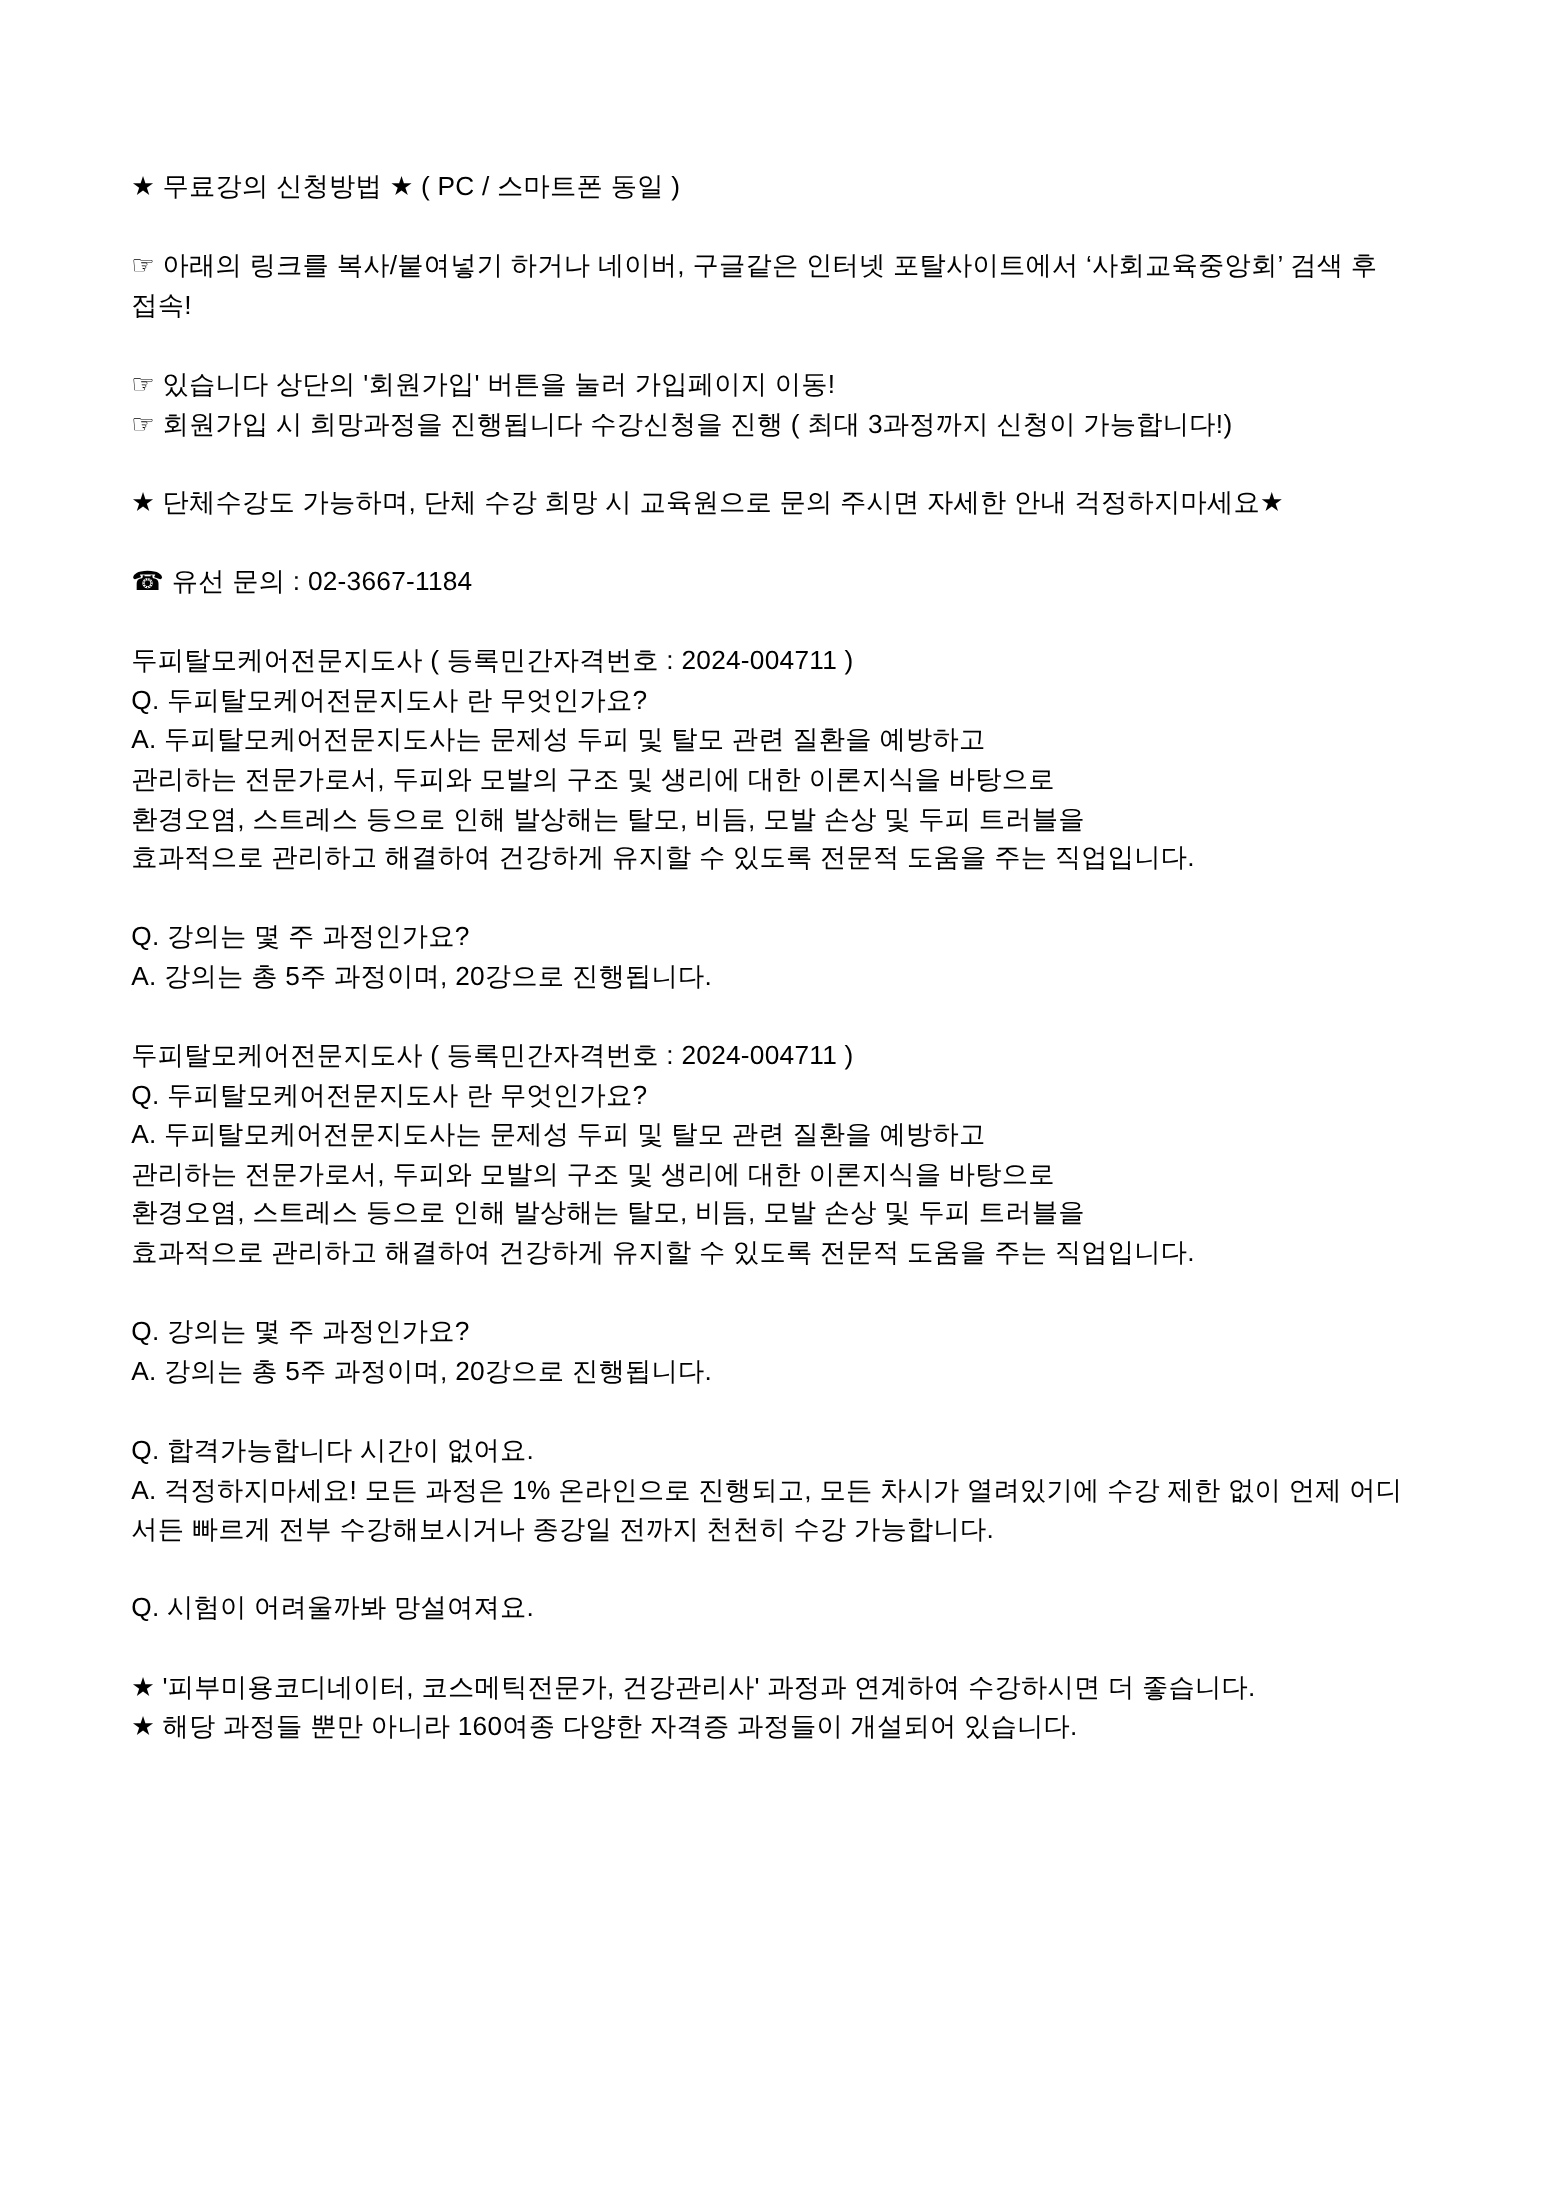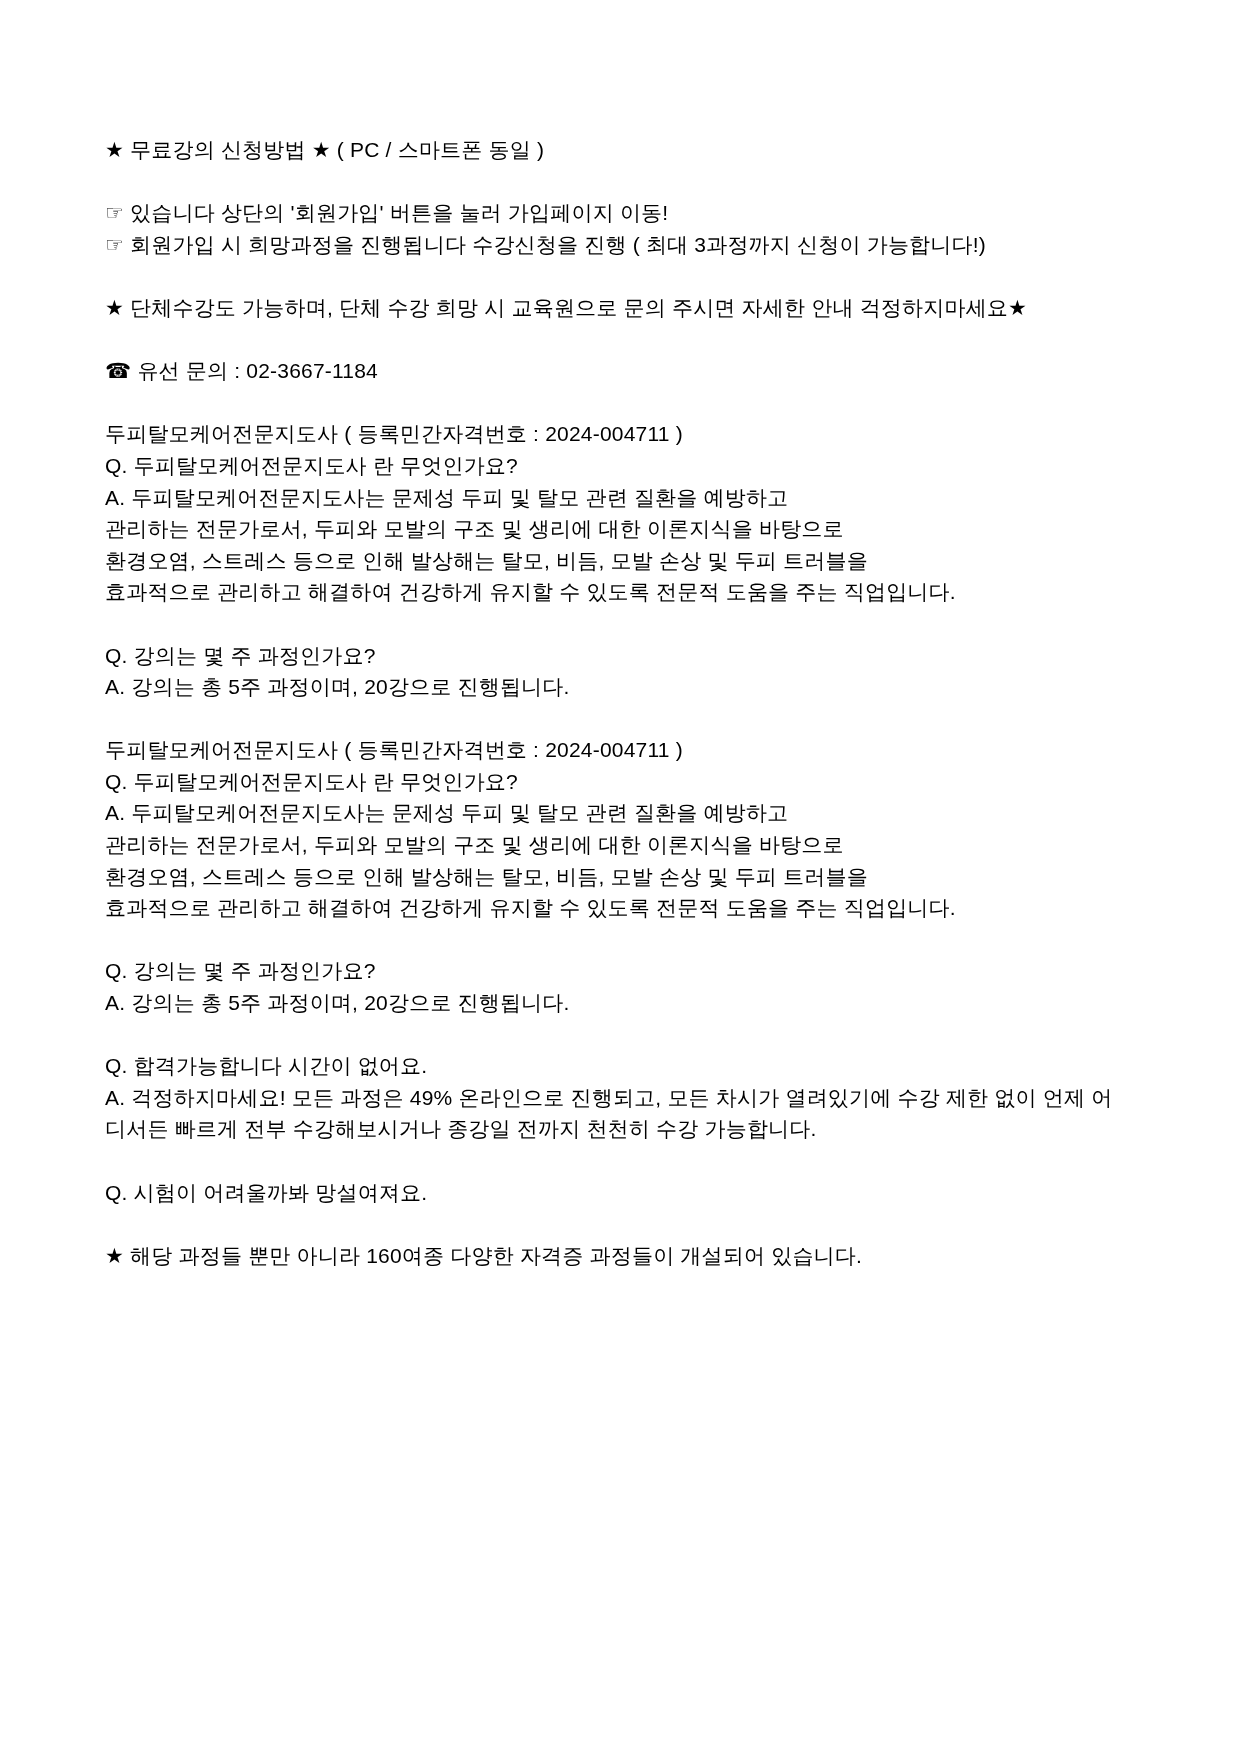--- a/index.html
+++ b/index.html
@@ -33,20 +33,21 @@
 </style>
 </head>
 <body>
 
 <div class="page">
   <div>
       <div class="paragraph">
         <div class="line">★ 무료강의 신청방법 ★ ( PC / 스마트폰 동일 )</div>
       </div>
       <div class="paragraph">
+        <div class="line">☞ 아래의 링크를 복사/붙여넣기 하거나 네이버, 구글같은 인터넷 포탈사이트에서 ‘사회교육중앙회’ 검색 후 접속!</div>
       </div>
       <div class="paragraph">
         <div class="line">☞ 있습니다 상단의 '회원가입' 버튼을 눌러 가입페이지 이동!</div>
         <div class="line">☞ 회원가입 시 희망과정을 진행됩니다 수강신청을 진행 ( 최대 3과정까지 신청이 가능합니다!)</div>
       </div>
       <div class="paragraph">
         <div class="line">★ 단체수강도 가능하며, 단체 수강 희망 시 교육원으로 문의 주시면 자세한 안내 걱정하지마세요★</div>
       </div>
       <div class="paragraph">
         <div class="line">☎ 유선 문의 : 02-3667-1184</div>
@@ -70,22 +71,23 @@
         <div class="line">관리하는 전문가로서, 두피와 모발의 구조 및 생리에 대한 이론지식을 바탕으로</div>
         <div class="line">환경오염, 스트레스 등으로 인해 발상해는 탈모, 비듬, 모발 손상 및 두피 트러블을</div>
         <div class="line">효과적으로 관리하고 해결하여 건강하게 유지할 수 있도록 전문적 도움을 주는 직업입니다.</div>
       </div>
       <div class="paragraph">
         <div class="line">Q. 강의는 몇 주 과정인가요?</div>
         <div class="line">A. 강의는 총 5주 과정이며, 20강으로 진행됩니다.</div>
       </div>
       <div class="paragraph">
         <div class="line">Q. 합격가능합니다 시간이 없어요.</div>
-        <div class="line">A. 걱정하지마세요! 모든 과정은 49% 온라인으로 진행되고, 모든 차시가 열려있기에 수강 제한 없이 언제 어디서든 빠르게 전부 수강해보시거나 종강일 전까지 천천히 수강 가능합니다.</div>
+        <div class="line">A. 걱정하지마세요! 모든 과정은 1% 온라인으로 진행되고, 모든 차시가 열려있기에 수강 제한 없이 언제 어디서든 빠르게 전부 수강해보시거나 종강일 전까지 천천히 수강 가능합니다.</div>
       </div>
       <div class="paragraph">
         <div class="line">Q. 시험이 어려울까봐 망설여져요.</div>
       </div>
       <div class="paragraph">
+        <div class="line">★ '피부미용코디네이터, 코스메틱전문가, 건강관리사' 과정과 연계하여 수강하시면 더 좋습니다.</div>
         <div class="line">★ 해당 과정들 뿐만 아니라 160여종 다양한 자격증 과정들이 개설되어 있습니다.</div>
       </div>
     </div>
 </div>
 
 </body></html>

